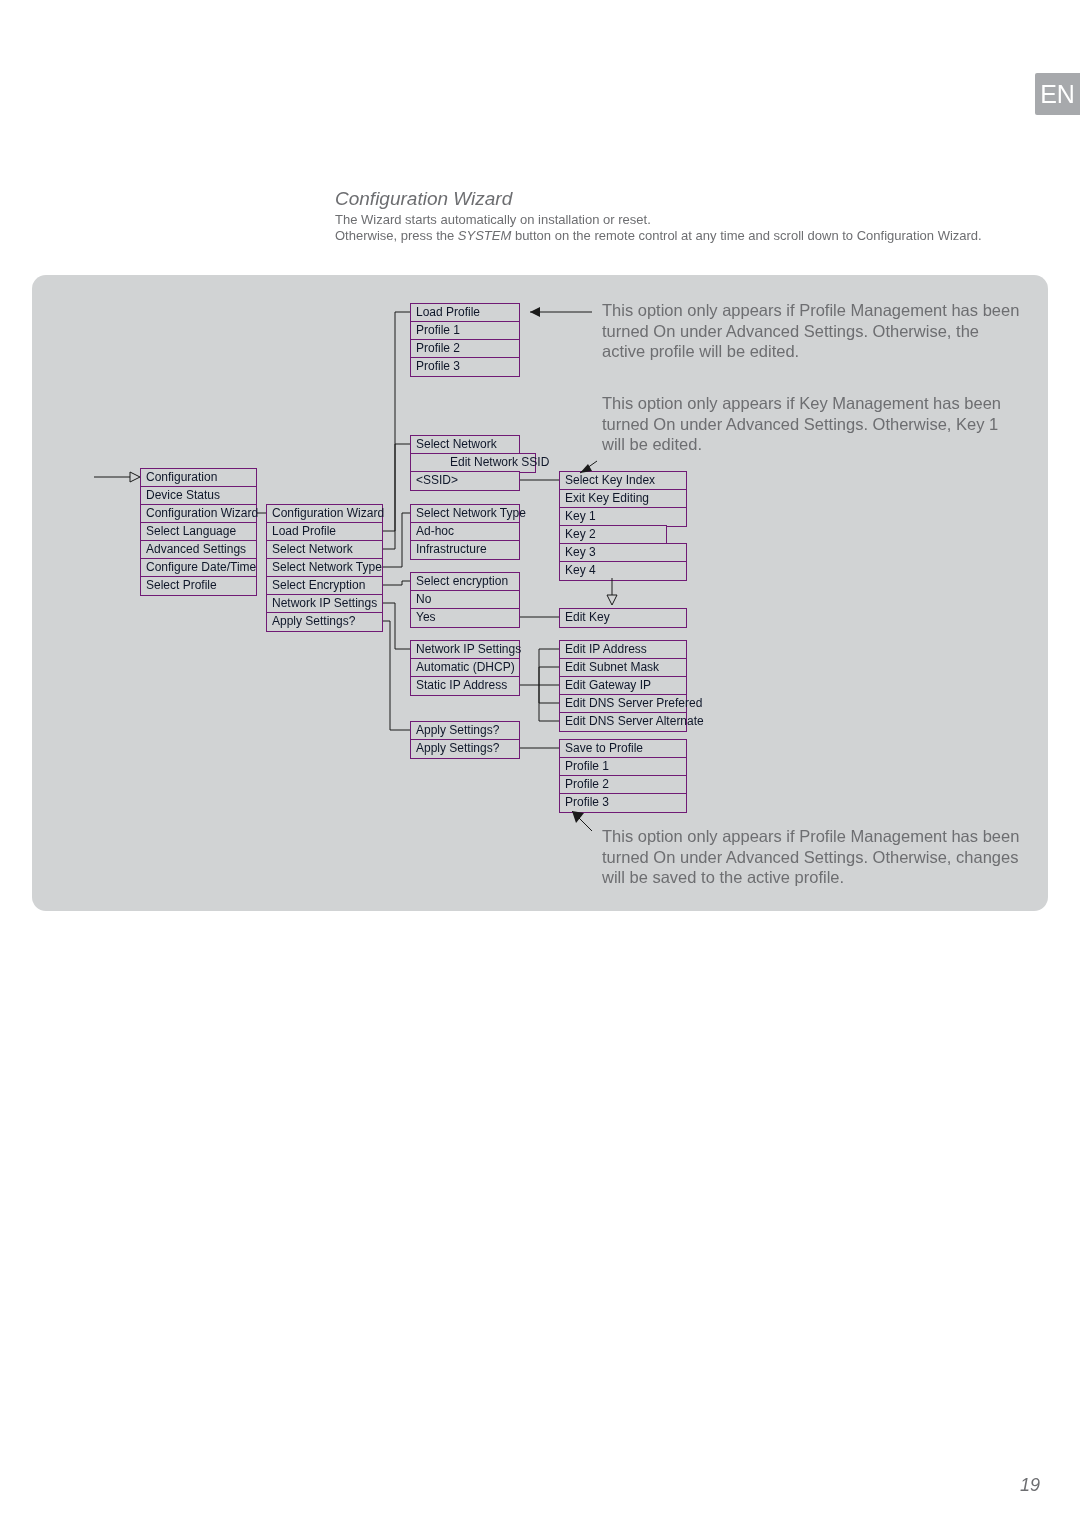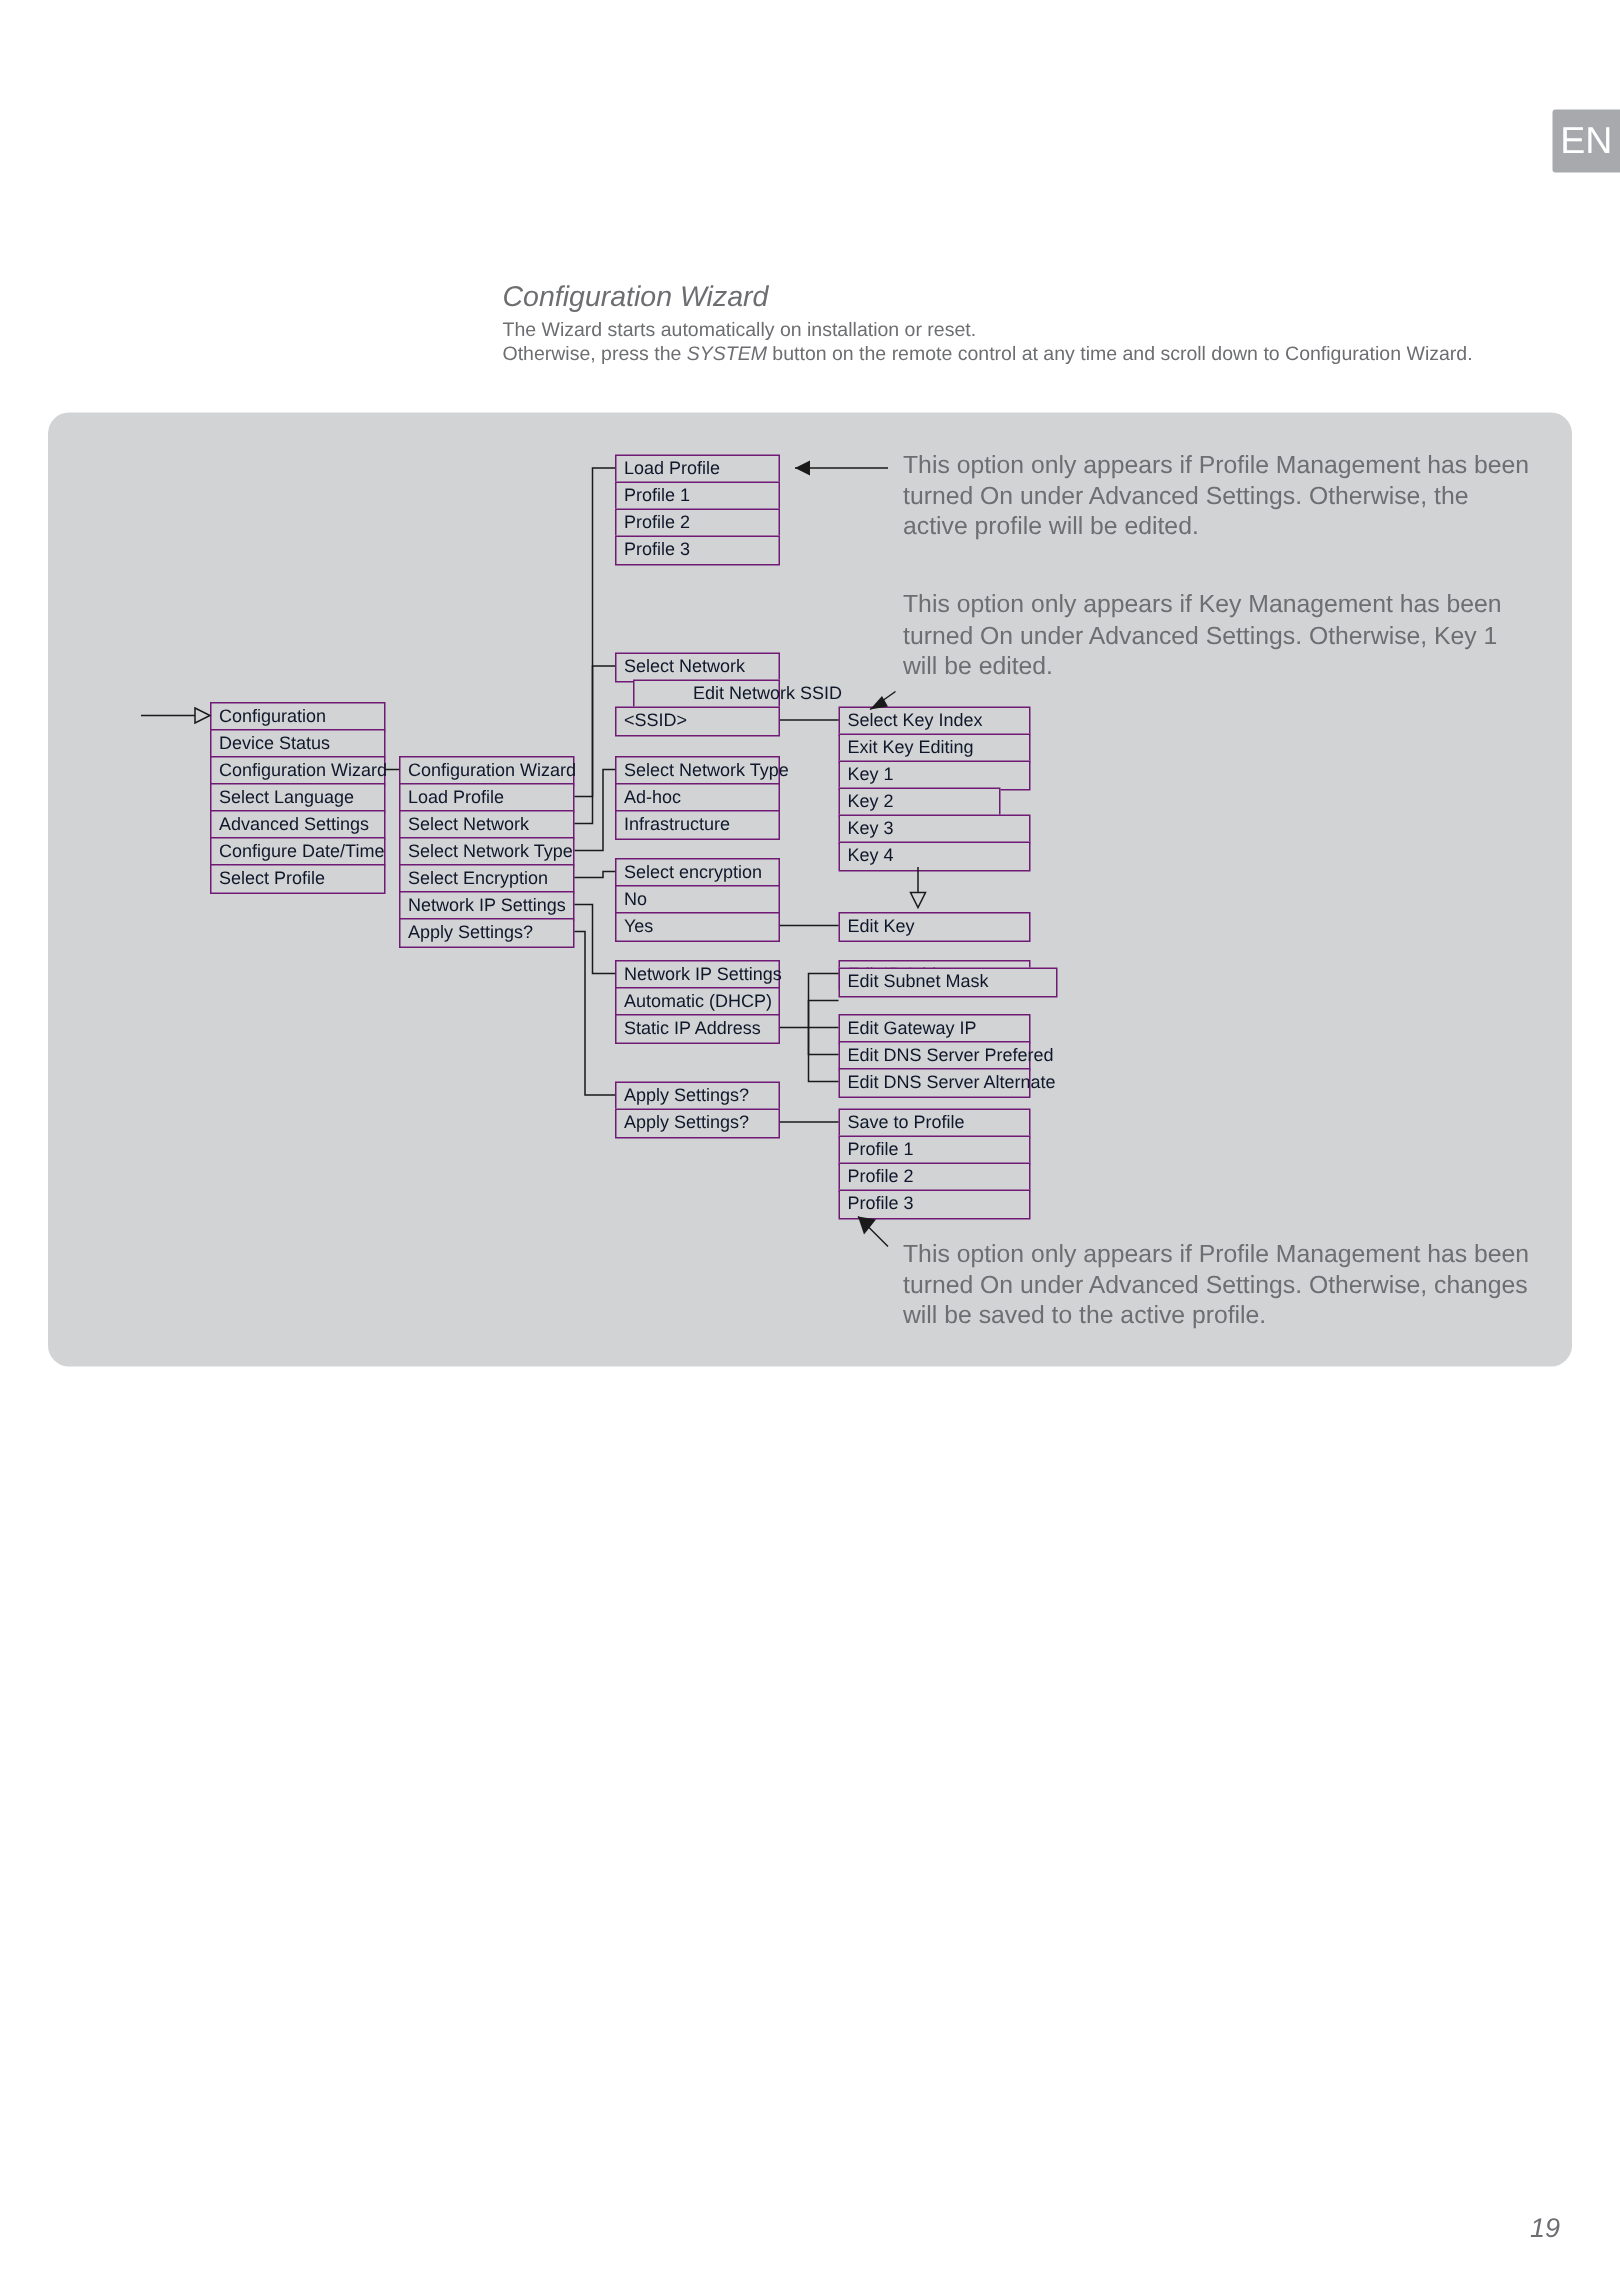--- a/index.html
+++ b/index.html
@@ -48,21 +48,21 @@
     <div class="box" style="left:234px; top:301px; width:117px;">Select Encryption</div>
     <div class="box" style="left:234px; top:319px; width:117px;">Network IP Settings</div>
     <div class="box" style="left:234px; top:337px; width:117px;">Apply Settings?</div>
 
     <div class="box" style="left:378px; top:28px; width:110px;">Load Profile</div>
     <div class="box" style="left:378px; top:46px; width:110px;">Profile 1</div>
     <div class="box" style="left:378px; top:64px; width:110px;">Profile 2</div>
     <div class="box" style="left:378px; top:82px; width:110px;">Profile 3</div>
 
     <div class="box" style="left:378px; top:160px; width:110px;">Select Network</div>
-    <div class="box" style="left:390px; top:178px; width:98px;padding-left:39px;">Edit Network SSID</div>
+    <div class="box" style="left:378px; top:178px; width:126px;padding-left:39px;">Edit Network SSID</div>
     <div class="box" style="left:378px; top:196px; width:110px;">&lt;SSID&gt;</div>
 
     <div class="box" style="left:378px; top:229px; width:110px;">Select Network Type</div>
     <div class="box" style="left:378px; top:247px; width:110px;">Ad-hoc</div>
     <div class="box" style="left:378px; top:265px; width:110px;">Infrastructure</div>
 
     <div class="box" style="left:378px; top:297px; width:110px;">Select encryption</div>
     <div class="box" style="left:378px; top:315px; width:110px;">No</div>
     <div class="box" style="left:378px; top:333px; width:110px;">Yes</div>
 
@@ -76,21 +76,21 @@
     <div class="box" style="left:527px; top:196px; width:128px;">Select Key Index</div>
     <div class="box" style="left:527px; top:214px; width:128px;">Exit Key Editing</div>
     <div class="box" style="left:527px; top:232px; width:128px;">Key 1</div>
     <div class="box" style="left:527px; top:250px; width:108px;">Key 2</div>
     <div class="box" style="left:527px; top:268px; width:128px;">Key 3</div>
     <div class="box" style="left:527px; top:286px; width:128px;">Key 4</div>
 
     <div class="box" style="left:527px; top:333px; width:128px;">Edit Key</div>
 
     <div class="box" style="left:527px; top:365px; width:128px;">Edit IP Address</div>
-    <div class="box" style="left:527px; top:370px; width:146px;">Edit Subnet Mask</div>
+    <div class="box" style="left:527px; top:383px; width:128px;">Edit Subnet Mask</div>
     <div class="box" style="left:527px; top:401px; width:128px;">Edit Gateway IP</div>
     <div class="box" style="left:527px; top:419px; width:128px;">Edit DNS Server Prefered</div>
     <div class="box" style="left:527px; top:437px; width:128px;">Edit DNS Server Alternate</div>
 
     <div class="box" style="left:527px; top:464px; width:128px;">Save to Profile</div>
     <div class="box" style="left:527px; top:482px; width:128px;">Profile 1</div>
     <div class="box" style="left:527px; top:500px; width:128px;">Profile 2</div>
     <div class="box" style="left:527px; top:518px; width:128px;">Profile 3</div>
 
     <div class="note" style="left:570px; top:25px; width:420px;">This option only appears if Profile Management has been turned On under Advanced Settings. Otherwise, the active profile will be edited.</div>

